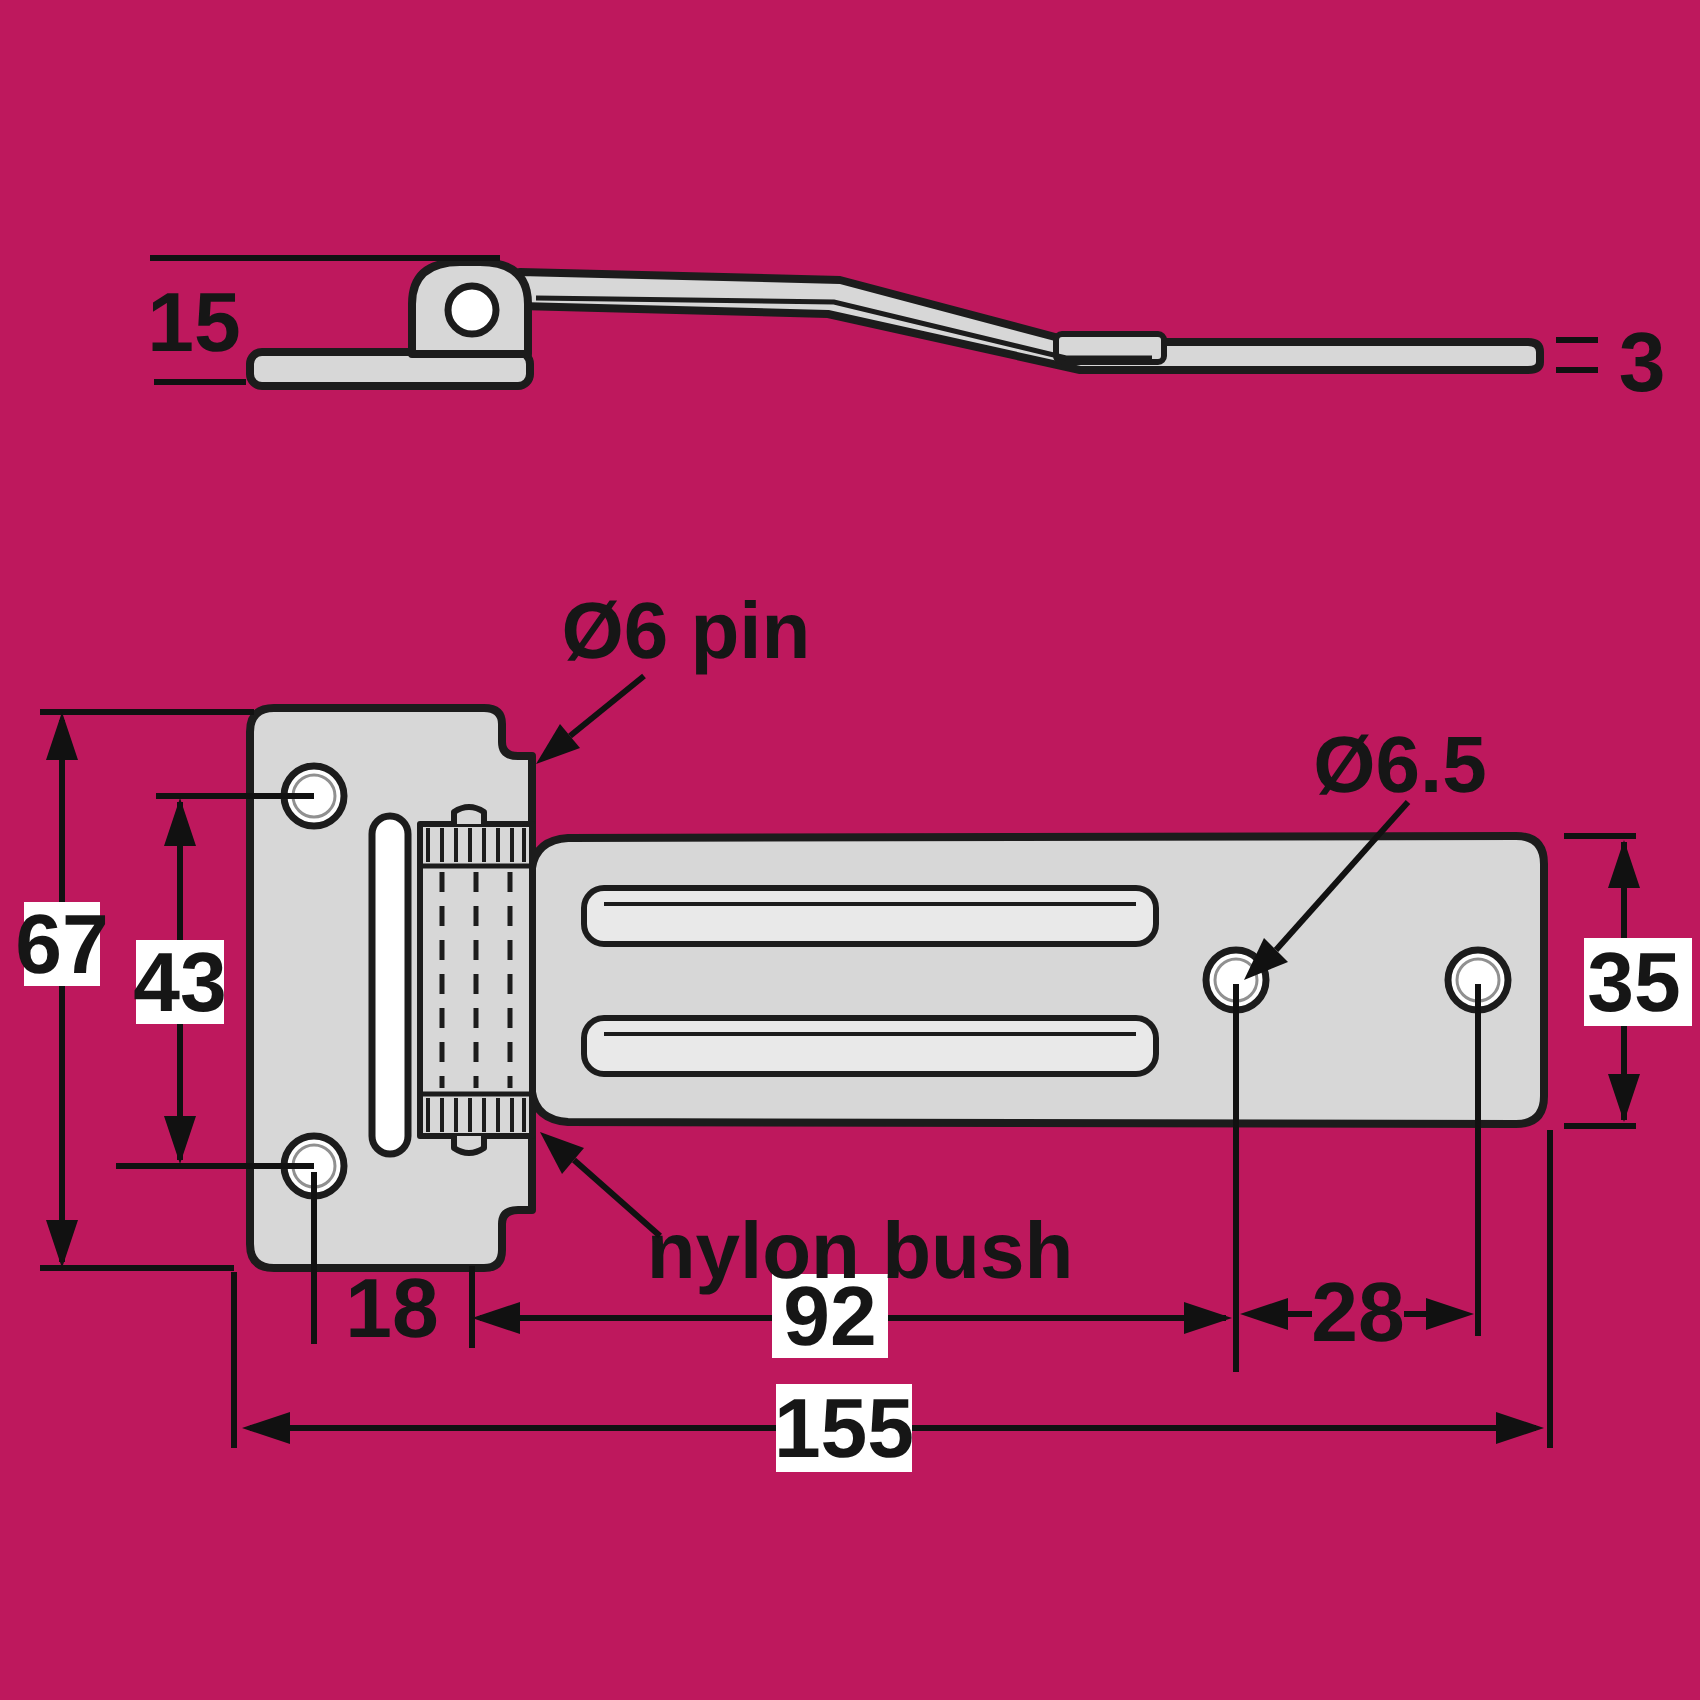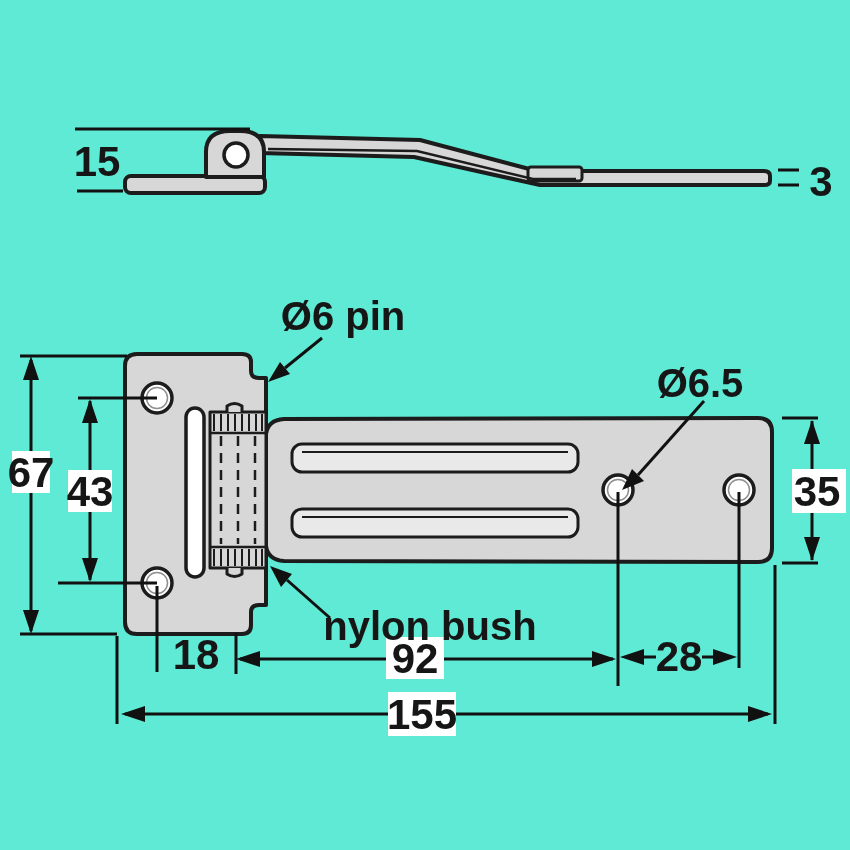--- a/index.html
+++ b/index.html
@@ -1,16 +1,16 @@
 <!DOCTYPE html>
 <html><head>
 <meta charset="utf-8">
 <style>
   html,body{margin:0;padding:0;background:#ffffff;}
-  #stage{position:relative;width:850px;height:850px;background:#5eead4;overflow:hidden;}
+  #stage{position:relative;width:850px;height:850px;background:#be185d;overflow:hidden;}
   svg{display:block;}
   .part   { fill:#d7d7d7; stroke:#1c1c1c; stroke-width:4; stroke-linejoin:round; }
   .part3  { fill:#d7d7d7; stroke:#1c1c1c; stroke-width:3; stroke-linejoin:round; }
   .slotcut{ fill:#e9e9e9; stroke:#1c1c1c; stroke-width:3; }
   .holecut{ fill:#ffffff; stroke:#1c1c1c; stroke-width:3.5; }
   .ring   { fill:none; stroke:#909090; stroke-width:1.5; }
   .thin   { fill:none; stroke:#1c1c1c; stroke-width:2.5; }
   .tick   { fill:none; stroke:#1c1c1c; stroke-width:2; }
   .dash   { fill:none; stroke:#1c1c1c; stroke-width:2.5; stroke-dasharray:10 7; }
   .dim    { fill:none; stroke:#111111; stroke-width:3; }

